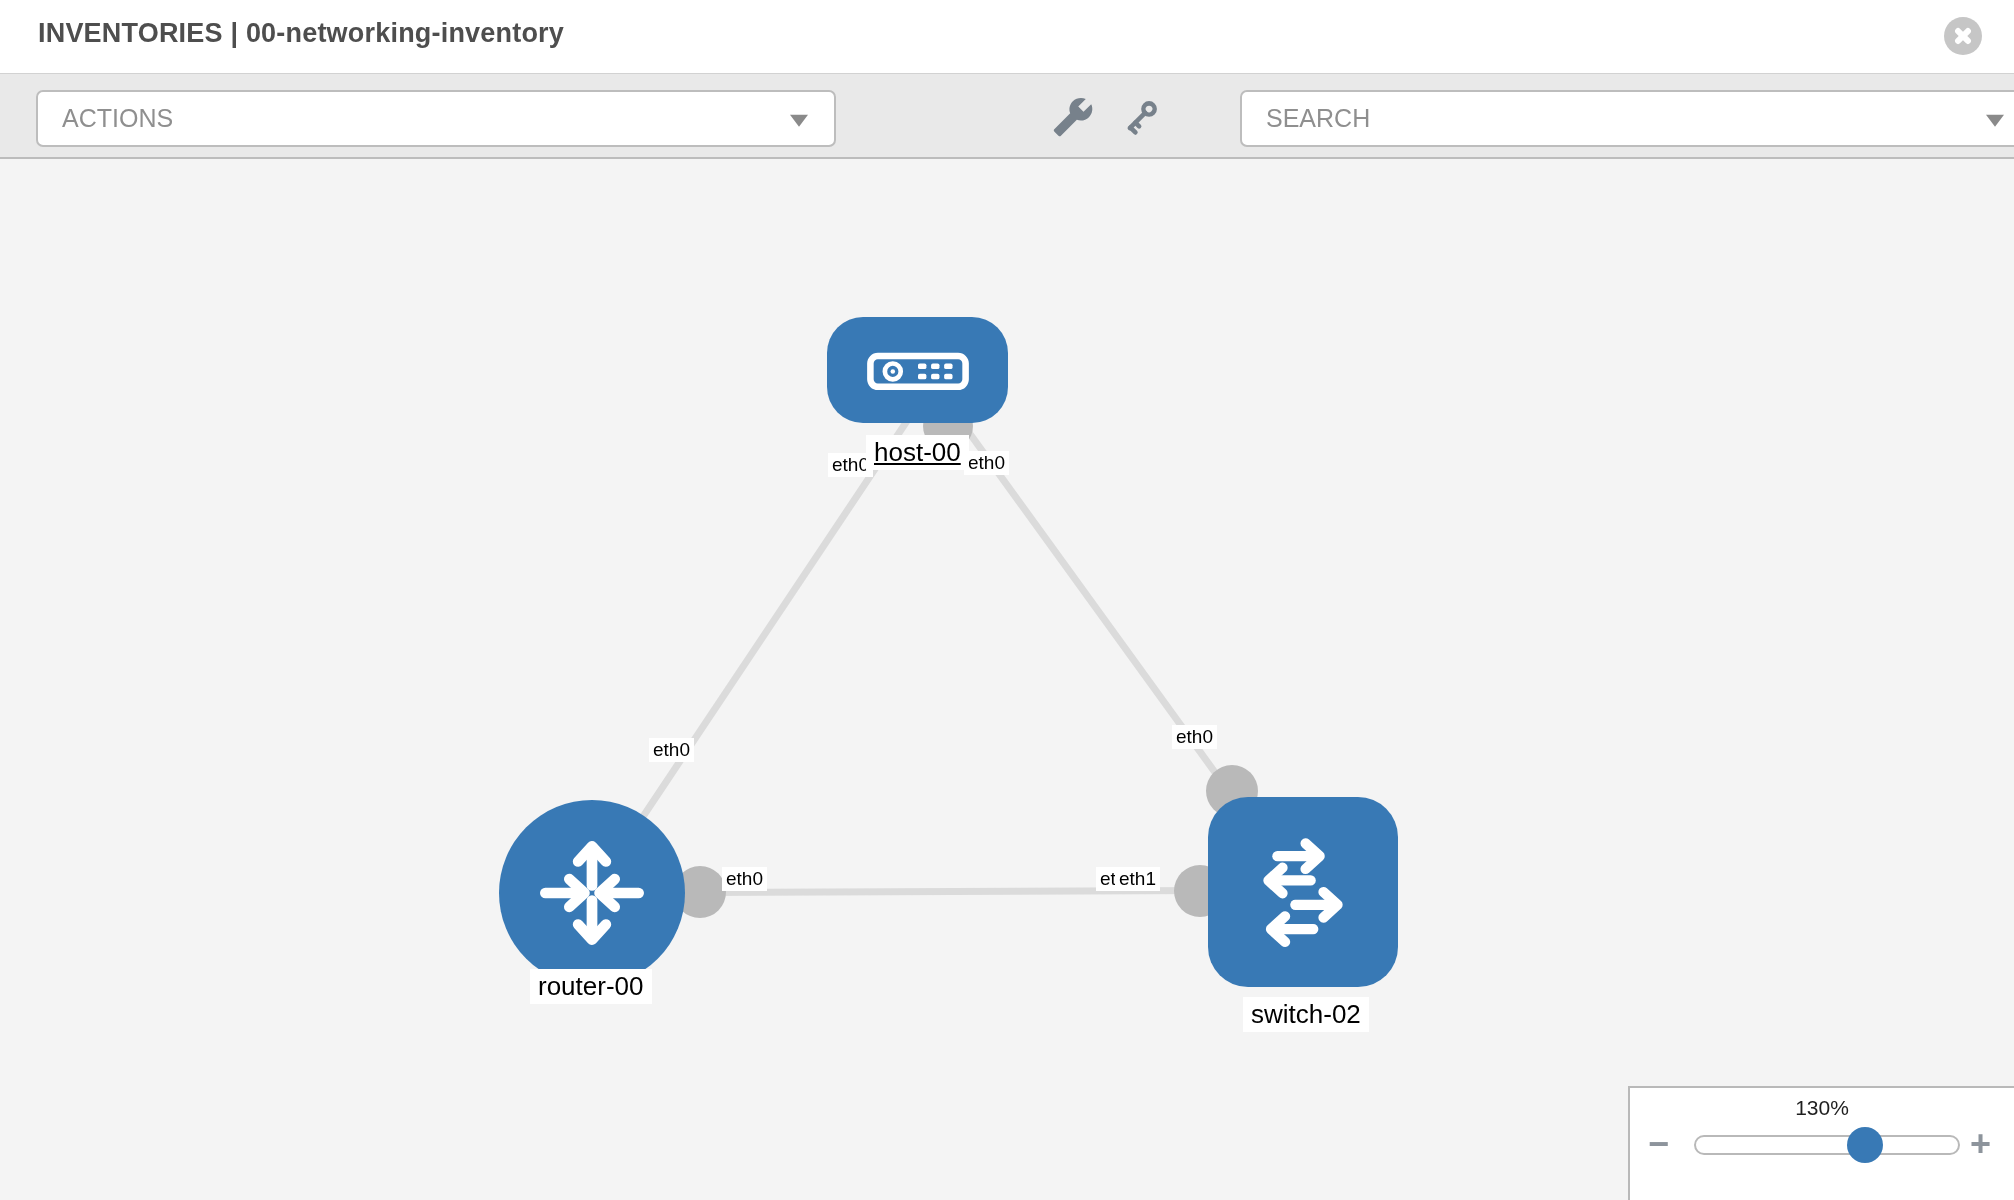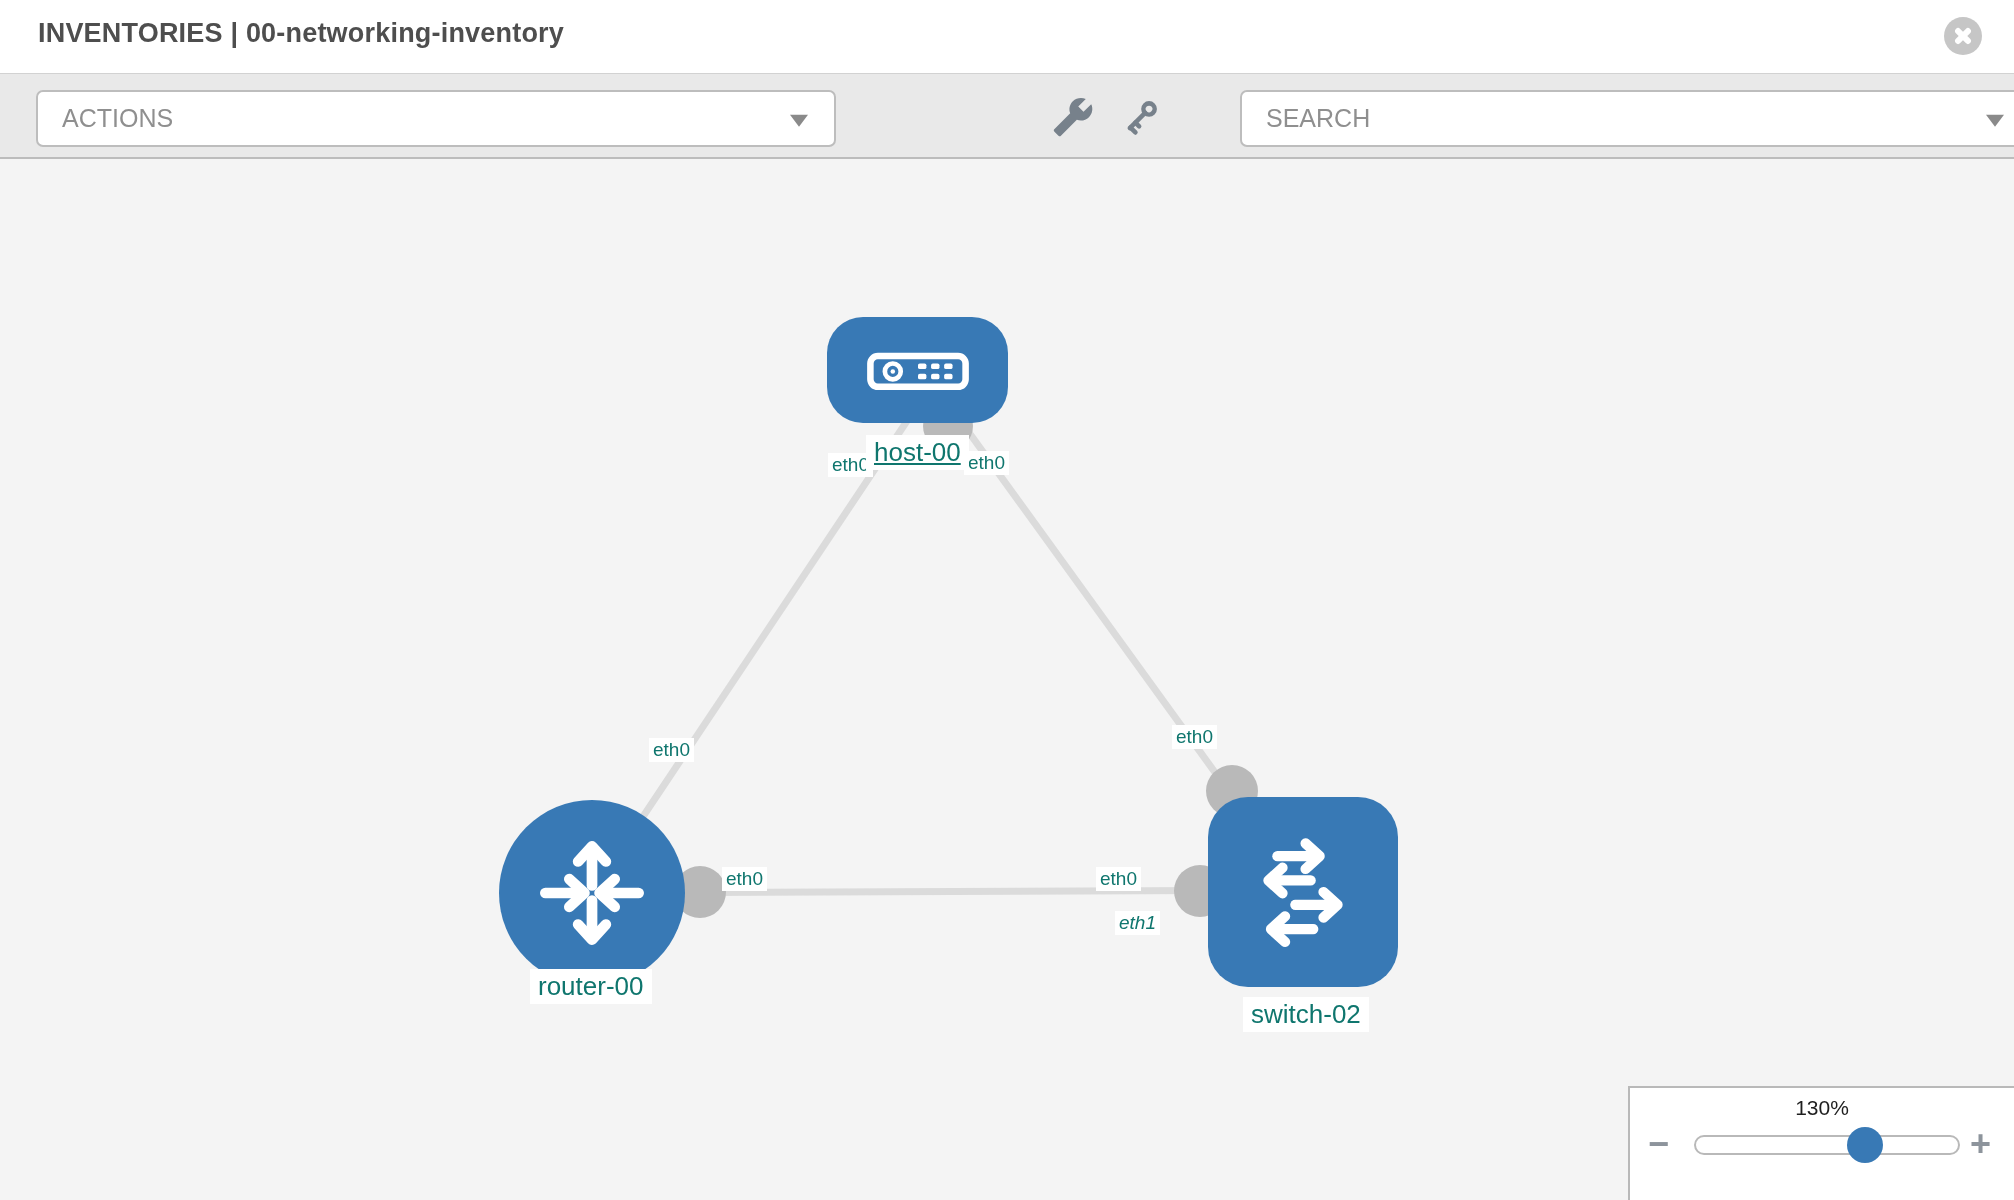--- a/index.html
+++ b/index.html
@@ -32,21 +32,21 @@
 
   
   .canvas { position:absolute; left:0; top:159px; width:2014px; height:1041px; background:#f4f4f4; overflow:hidden; }
   .links-layer { position:absolute; left:0; top:0; width:2014px; height:1041px; }
 
   .node { position:absolute; background:#3879b5; display:flex; align-items:center; justify-content:center; cursor:pointer; }
   .node-host   { left:827px; top:158px; width:181px; height:106px; border-radius:36px; }
   .node-router { left:499px; top:641px; width:186px; height:186px; border-radius:50%; }
   .node-switch { left:1208px; top:638px; width:190px; height:190px; border-radius:40px; }
 
-  .chip { position:absolute; background:#ffffff; color:#0f766e; white-space:nowrap; }
+  .chip { position:absolute; background:#ffffff; color:#000000; white-space:nowrap; }
   .node-chip { font-size:26px; padding:2px 8px; }
   .eth-chip  { font-size:19px; padding:1px 4px; }
 
   
   .zoom-panel { position:absolute; left:1628px; top:1086px; width:386px; height:134px; background:#ffffff;
                 border-left:2px solid #b9b9b9; border-top:2px solid #b9b9b9; }
   .zoom-level { position:absolute; left:0; top:8px; width:100%; text-align:center; font-size:21px; color:#1f1f1f; }
   .zoom-minus, .zoom-plus { position:absolute; top:36px; font-size:36px; font-weight:bold; color:#8d949c;
                             background:none; border:none; line-height:40px; cursor:pointer; }
   .zoom-minus { left:18px; }
@@ -149,21 +149,21 @@
       </g>
     </svg>
   </div>
 
   <span class="chip eth-chip" style="left:828px; top:294px;">eth0</span>
   <span class="chip eth-chip" style="left:964px; top:292px;">eth0</span>
   <span class="chip eth-chip" style="left:649px; top:579px;">eth0</span>
   <span class="chip eth-chip" style="left:1172px; top:566px;">eth0</span>
   <span class="chip eth-chip" style="left:722px; top:708px;">eth0</span>
   <span class="chip eth-chip" style="left:1096px; top:708px;">eth0</span>
-  <span class="chip eth-chip" style="left:1115px; top:752px;font-style:italic;">eth1</span>
+  <span class="chip eth-chip" style="left:1115px; top:708px;">eth1</span>
 
   <span class="chip node-chip" style="left:866px; top:276px;text-decoration:underline;">host-00</span>
   <span class="chip node-chip" style="left:530px; top:810px;">router-00</span>
   <span class="chip node-chip" style="left:1243px; top:838px;">switch-02</span>
 </div>
 
 <div class="zoom-panel">
   <div class="zoom-level">130%</div>
   <button class="zoom-minus">−</button>
   <div class="zoom-track"></div>

